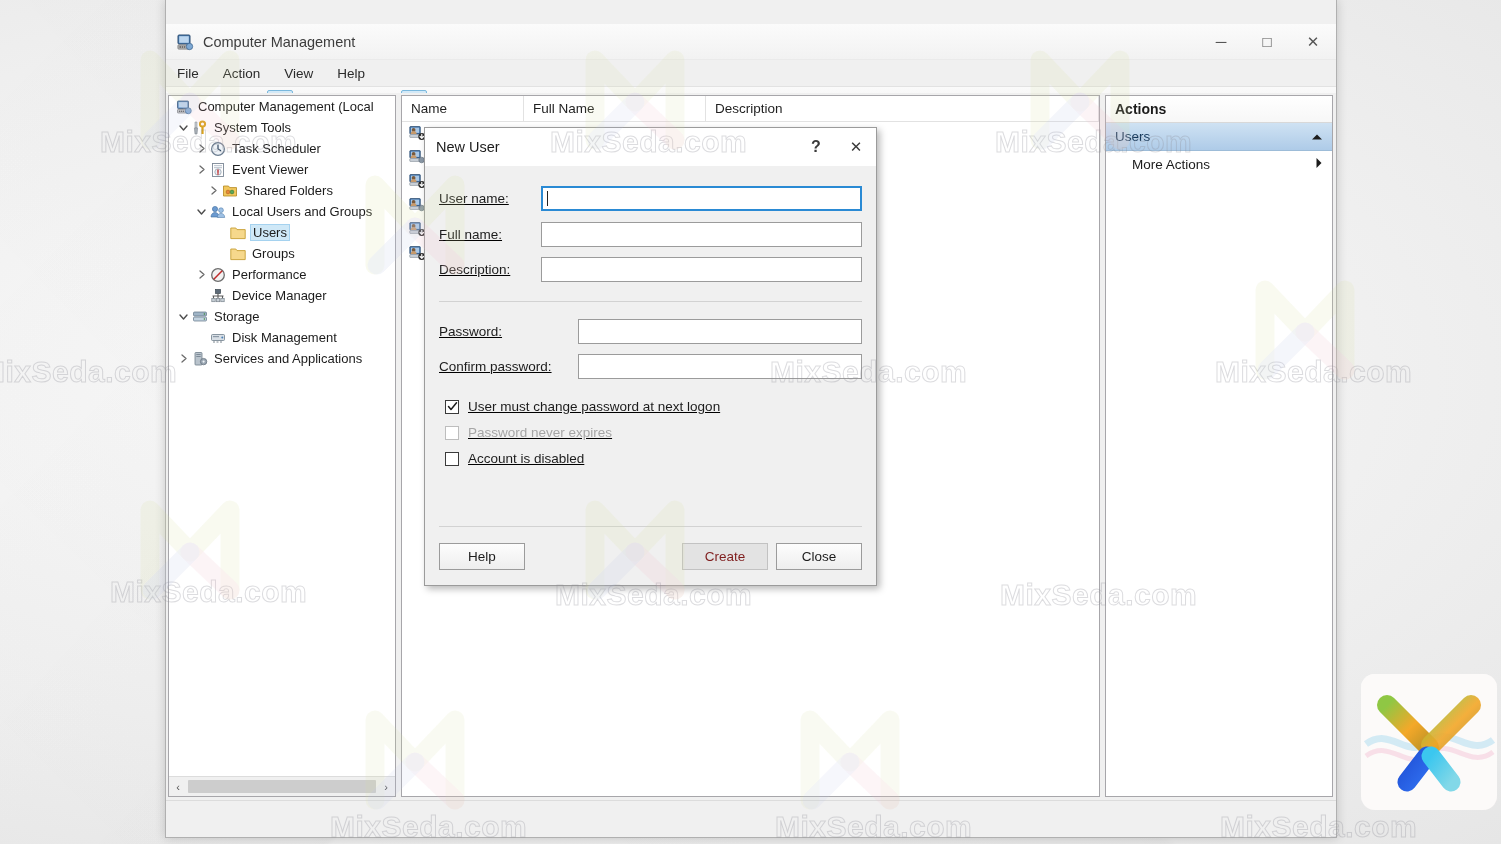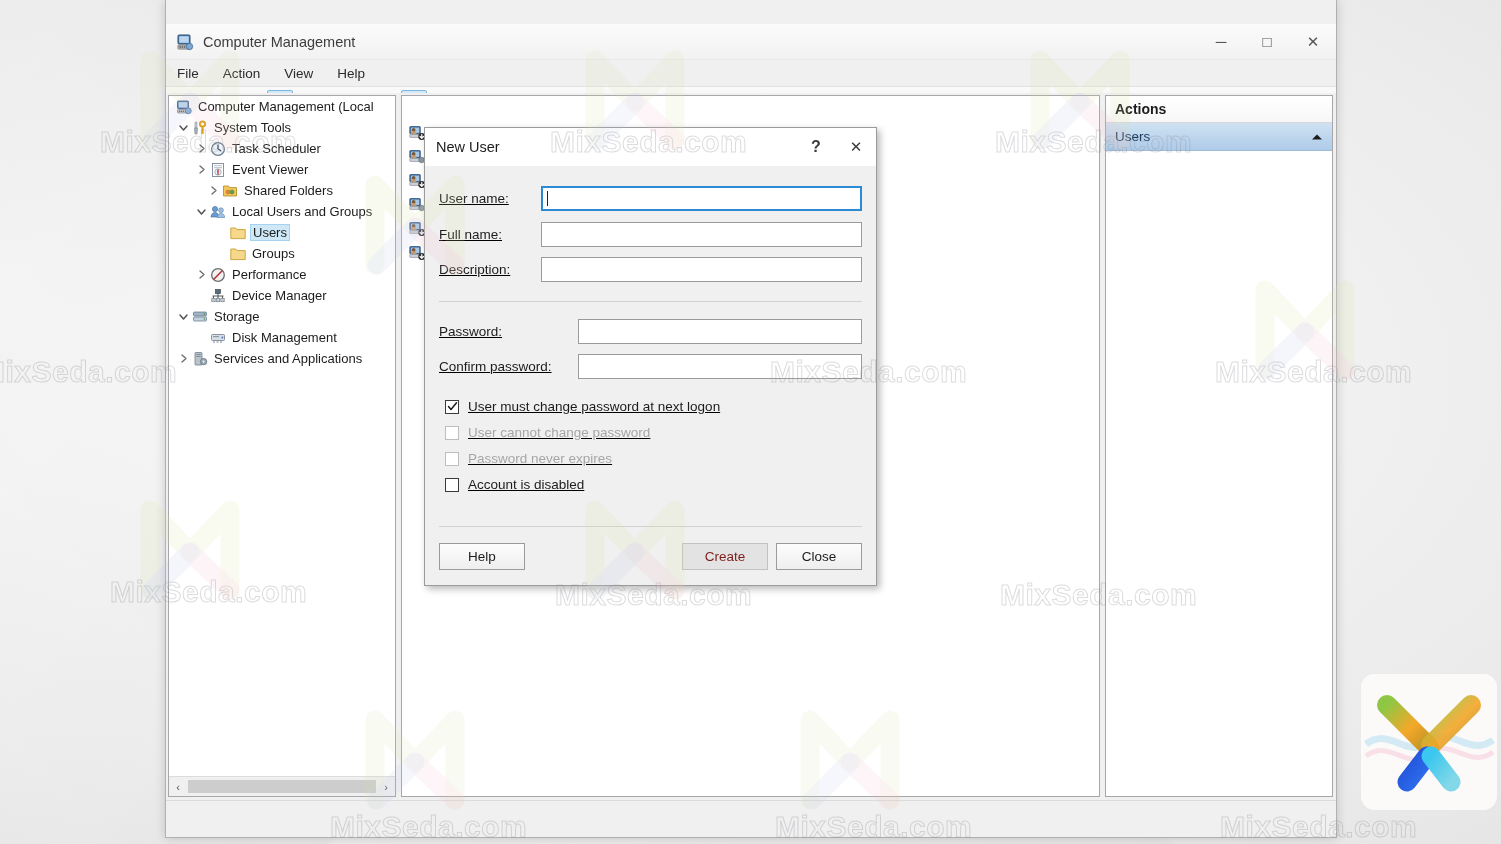--- a/index.html
+++ b/index.html
@@ -613,20 +613,25 @@
       <div class="hscroll">
         <div class="hs-arrow">‹</div>
         <div class="hs-thumb"></div>
         <div class="hs-arrow">›</div>
       </div>
     </div>
 
     <div class="splitter"></div>
 
     <div class="list-pane">
+      <div class="list-header">
+        <div class="lh-cell" style="width:122px;flex:0 0 122px">Name</div>
+        <div class="lh-cell" style="width:182px;flex:0 0 182px">Full Name</div>
+        <div class="lh-cell" style="flex:1">Description</div>
+      </div>
       <div class="list-rows">
         <div class="list-row">
           <span class="lr-icon">
             <svg width="17" height="16" viewBox="0 0 17 16">
               <rect x="0.8" y="1.5" width="10.5" height="7.5" rx="0.8" fill="#3f6fa5" stroke="#28496d" stroke-width="0.7"></rect>
               <rect x="1.9" y="2.6" width="8.3" height="5.3" fill="#a9c8e7"></rect>
               <circle cx="4.6" cy="5" r="1.9" fill="#7a5a3c"></circle>
               <path d="M1.6 9 c0-2 1.3-3 3-3 s3 1 3 3 z" fill="#c79a6b"></path>
               <rect x="0.8" y="9.6" width="10.5" height="2.8" rx="0.5" fill="#ccd3da" stroke="#7b858e" stroke-width="0.6"></rect>
               <circle cx="12.8" cy="11.6" r="3.5" fill="#2b2b2b"></circle>
@@ -722,20 +727,29 @@
       <div class="actions-title">Actions</div>
       <div class="actions-group">
         <span>Users</span>
         <span class="grow"></span>
         <span>
           <svg width="12" height="8" viewBox="0 0 12 8">
               <path d="M1 6.5 L6 1.5 L11 6.5 Z" fill="#1c1c1c"></path>
             </svg>
         </span>
       </div>
+      <div class="action-item">
+        <span>More Actions</span>
+        <span class="grow"></span>
+        <span>
+          <svg width="8" height="12" viewBox="0 0 8 12">
+              <path d="M1.5 1 L6.5 6 L1.5 11 Z" fill="#1c1c1c"></path>
+            </svg>
+        </span>
+      </div>
     </div>
 
   </div>
 
   <div class="statusbar"></div>
 </div>
 
 <div id="new-user-dialog">
   <div class="dlg-title">
     <span class="t">New User</span>
@@ -781,24 +795,20 @@
       </div>
     </div>
 
     <div class="cbrow" style="margin-top:20px;padding-left:6px">
       <span class="cbox">
         <svg width="11" height="11" viewBox="0 0 11 11">
             <path d="M1.5 5.5 L4 8.5 L9.5 1.8" fill="none" stroke="#1c1c1c" stroke-width="1.5" stroke-linecap="round" stroke-linejoin="round"></path>
           </svg>
       </span>
       <span class="cblabel">User must change password at next logon</span>
-    </div>
-    <div class="cbrow disabled" style="margin-top:11px;padding-left:6px">
-      <span class="cbox disabled"></span>
-      <span class="cblabel">User cannot change password</span>
     </div>
     <div class="cbrow disabled" style="margin-top:11px;padding-left:6px">
       <span class="cbox disabled"></span>
       <span class="cblabel">Password never expires</span>
     </div>
     <div class="cbrow" style="margin-top:11px;padding-left:6px">
       <span class="cbox"></span>
       <span class="cblabel">Account is disabled</span>
     </div>
   </div>

